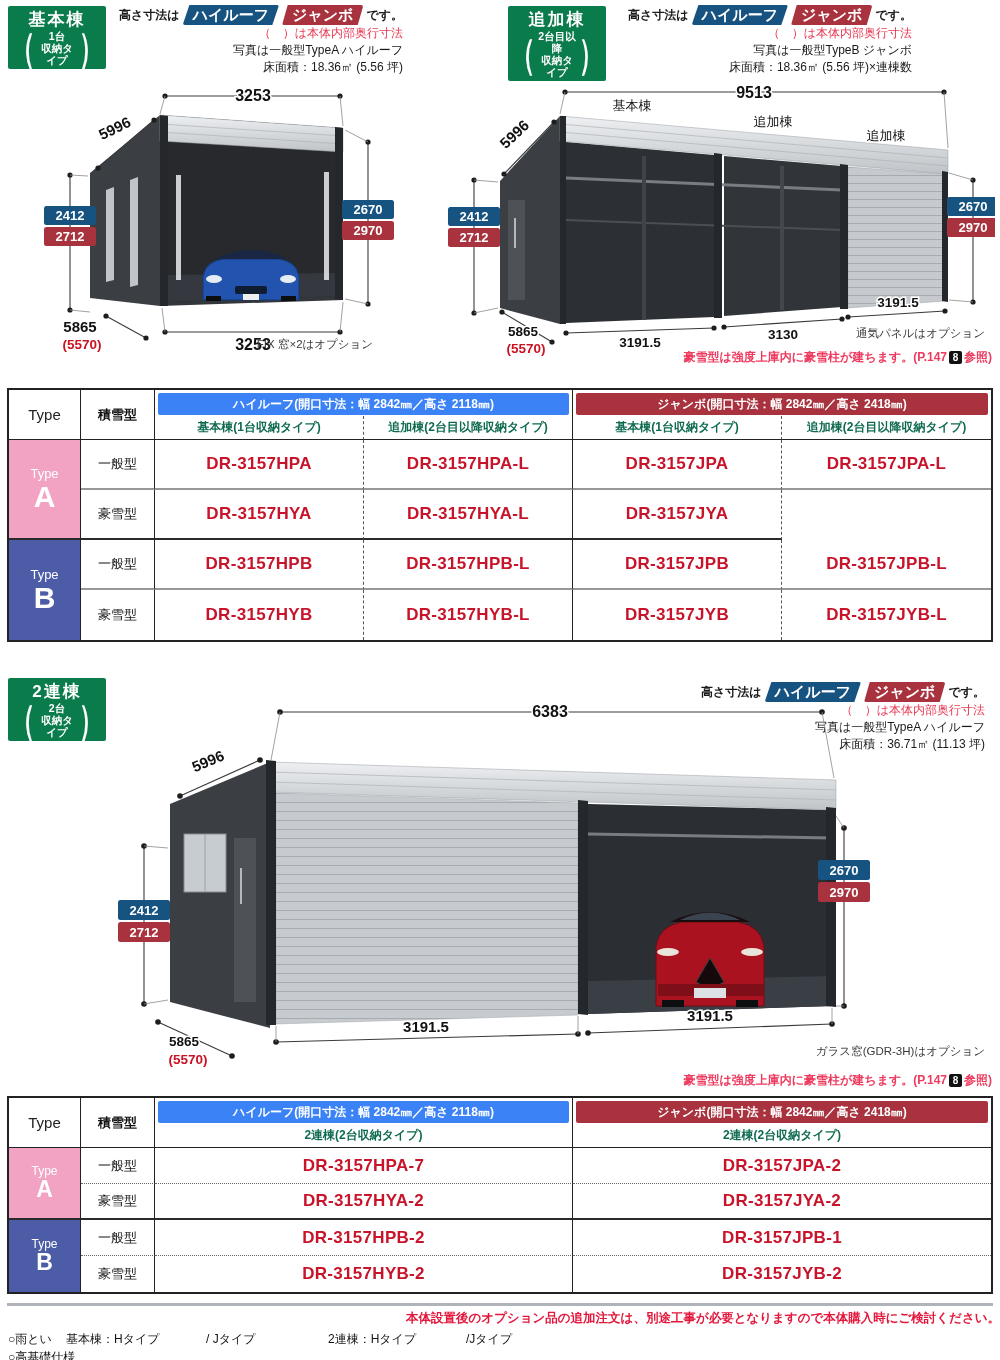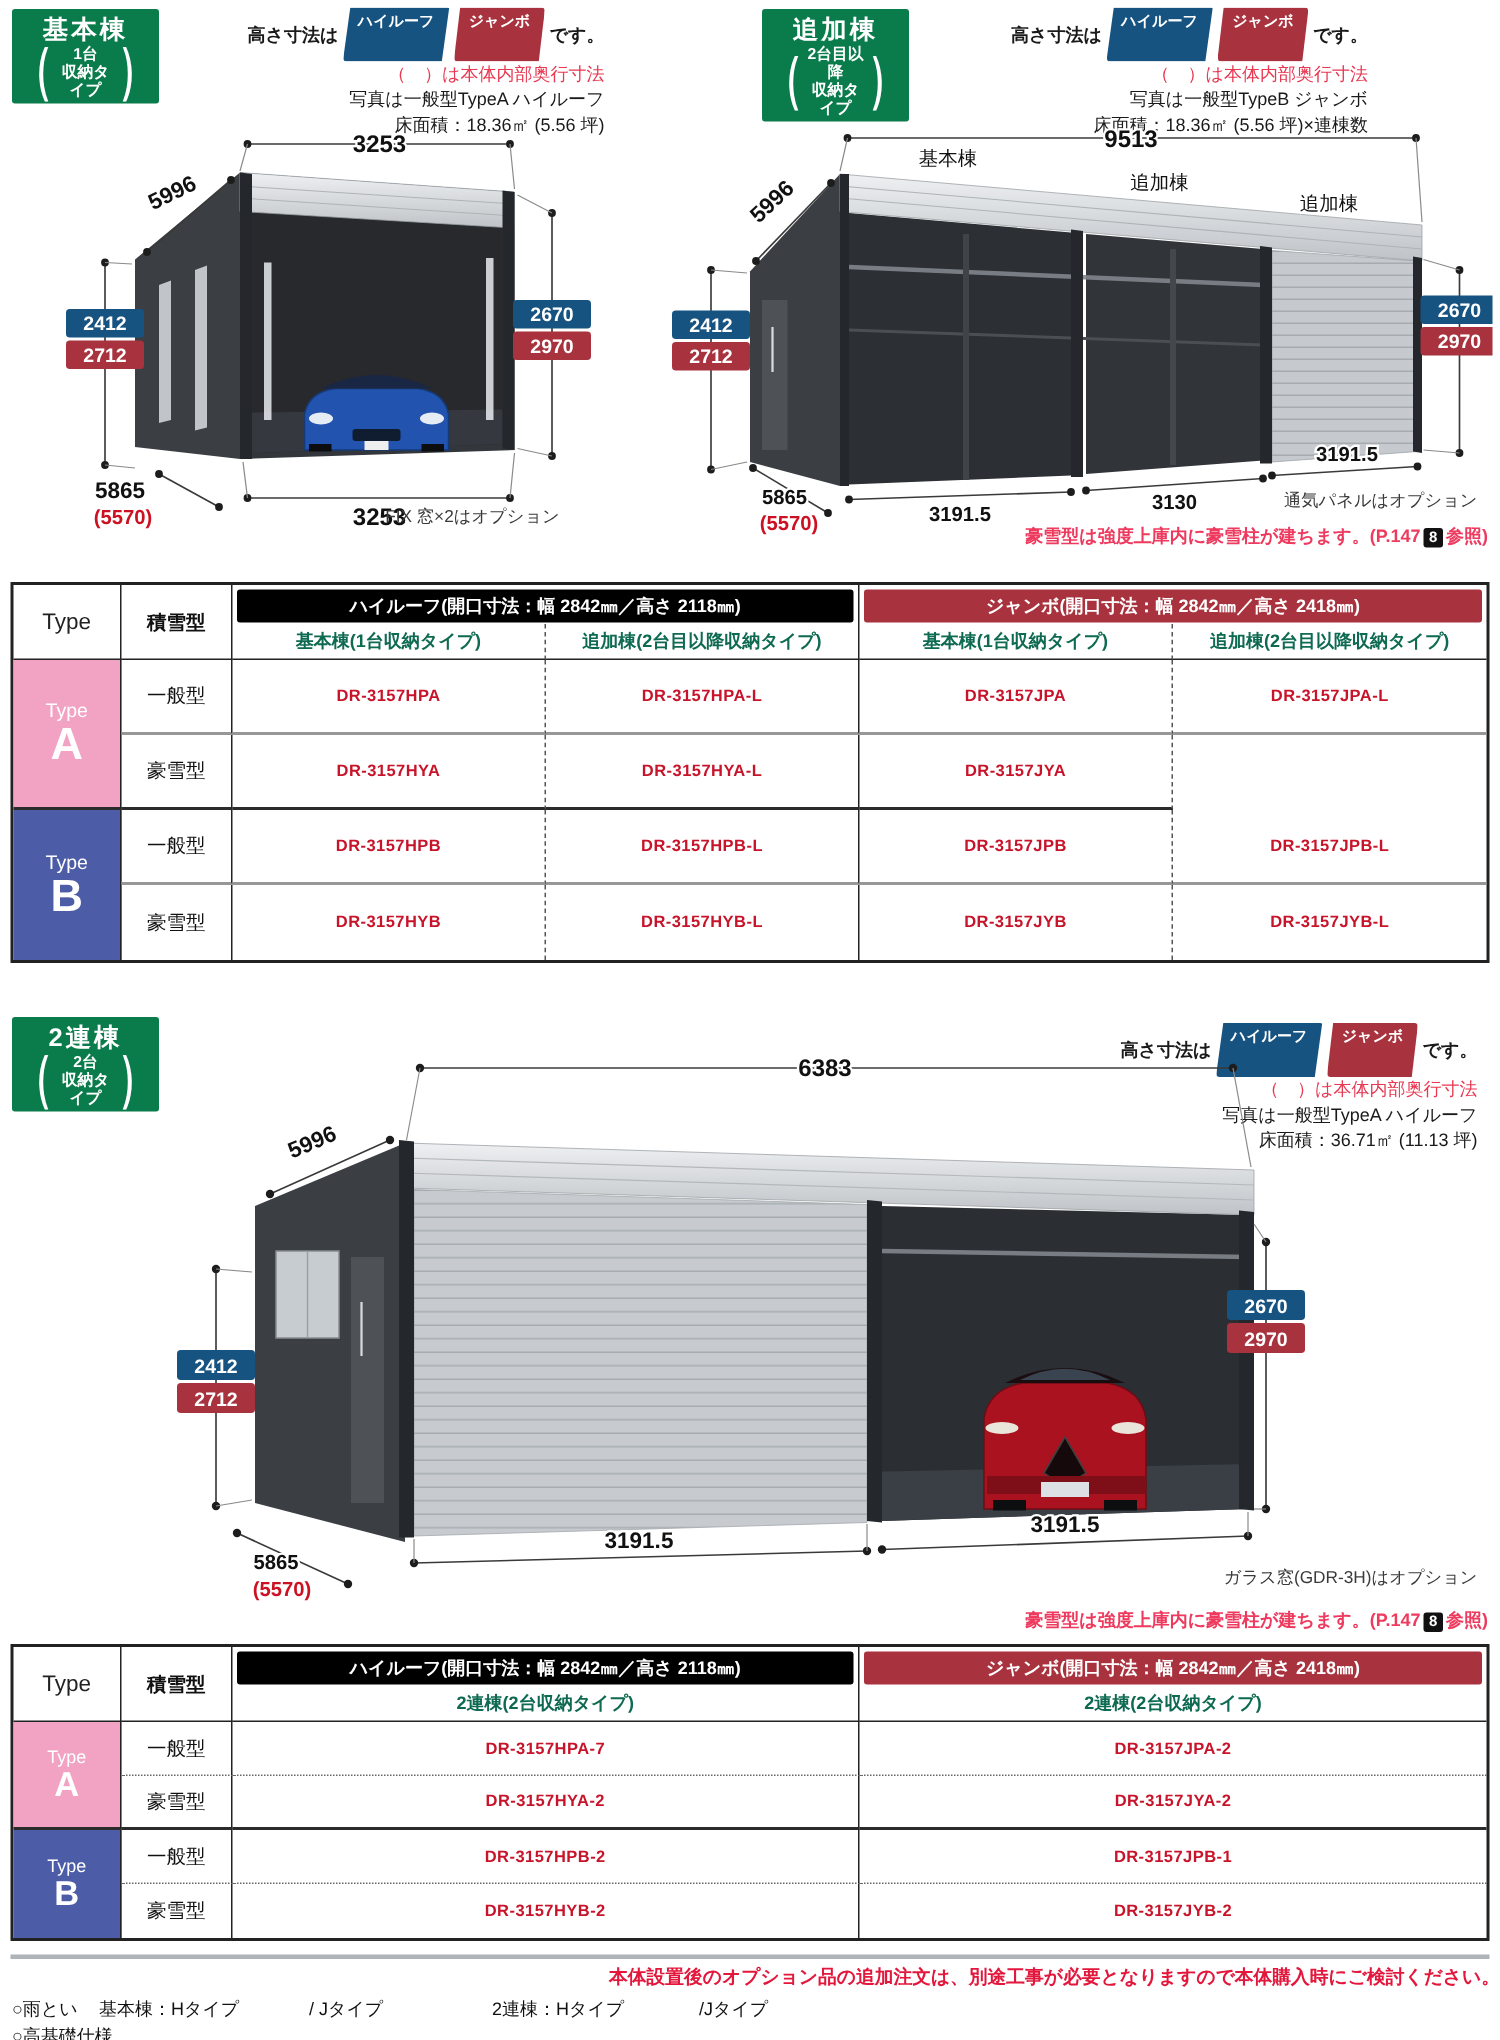--- a/index.html
+++ b/index.html
@@ -10,21 +10,21 @@
   .section-badge { position:absolute; width:98px; background:#0a7b4b; color:#fff; text-align:center;
                    border-radius:2px; padding:4px 2px 3px; box-sizing:border-box; }
   .sb-title { font-weight:bold; font-size:17px; letter-spacing:2px; line-height:20px; }
   .sb-paren { display:flex; align-items:center; justify-content:center; line-height:1; }
   .sb-paren .p { font-size:24px; font-weight:bold; transform:scaleY(1.7); padding:0 1px; }
   .sb-lines { font-size:10.5px; font-weight:bold; line-height:12px; }
 
   
   .info-block { position:absolute; text-align:right; font-size:12px; line-height:17px; color:#1a1a1a; }
   .height-line { display:flex; justify-content:flex-end; align-items:center; gap:3px; font-weight:bold; }
-  .pill { color:#fff; font-size:10px; font-weight:bold; padding:1px 10px 18px; border-radius:2px;
+  .pill { color:#fff; font-size:15px; font-weight:bold; padding:1px 10px 2px; border-radius:2px;
           clip-path:polygon(7% 0,100% 0,93% 100%,0 100%); }
   .pill.blue { background:#175381; }
   .pill.red  { background:#a8333e; }
   .paren-note { color:#e83852; }
 
   .svg-diagram { position:absolute; }
   svg text { font-family:"Liberation Sans","DejaVu Sans",sans-serif; }
   .dim  { font-size:15px; font-weight:bold; fill:#111; text-anchor:middle; paint-order:stroke; stroke:#fff; stroke-width:3px; }
   .dim-lg { font-size:16px; }
   .dim-sm { font-size:13.5px; }
@@ -53,32 +53,32 @@
   .th-snow { font-size:13px; font-weight:bold; color:#111; }
   .vr-s  { border-right:1.5px solid #222; }
   .vr-d  { border-right:1.5px dashed #555; }
   .hb-s  { border-bottom:1.5px solid #222; }
   .rb-gray { border-bottom:2px solid #979797; }
   .rb-dot  { border-bottom:1.5px dotted #666; }
   .rb-dark { border-bottom:2.5px solid #2b2b2b; }
   .gb-wrap { padding:3px 3px 1px; }
   .group-bar { width:100%; height:100%; color:#fff; font-weight:bold; font-size:12px;
                display:flex; align-items:center; justify-content:center; border-radius:2px; }
-  .group-bar.blue { background:#000000; }
+  .group-bar.blue { background:#3b82f6; }
   .group-bar.red  { background:#a8333e; }
   .sub-h { color:#0e6a50; font-size:12px; font-weight:bold; }
   .type-cell { flex-direction:column; color:#fff; line-height:1; }
   .type-cell.pink { background:#f2a3c4; }
   .type-cell.blue { background:#4d5ca6; }
   .t1 .type-cell .tw { font-size:13px; margin-bottom:2px; }
   .t1 .type-cell .tl { font-size:30px; font-weight:bold; }
   .t2 .type-cell .tw { font-size:12px; margin-bottom:1px; }
   .t2 .type-cell .tl { font-size:23px; font-weight:bold; }
   .snow-lbl { font-size:13px; color:#111; }
-  .model { color:#c8142a; font-weight:bold; font-size:11px; letter-spacing:0.3px; }
+  .model { color:#c8142a; font-weight:bold; font-size:17px; letter-spacing:0.3px; }
 
   
   .footer-rule { position:absolute; left:7px; width:986px; top:1303px; height:3px; background:#aeb4b9; }
   .footer-warning { position:absolute; left:0; width:100%; top:1310px; text-align:right;
                     color:#e3173c; font-size:12.5px; font-weight:bold; }
   .footer-line { position:absolute; left:8px; font-size:12px; color:#111; }
   .fl1 { top:1331px; }
   .fl2 { top:1349px; }
   .f-a { display:inline-block; width:58px; }
   .f-b { display:inline-block; width:140px; }

